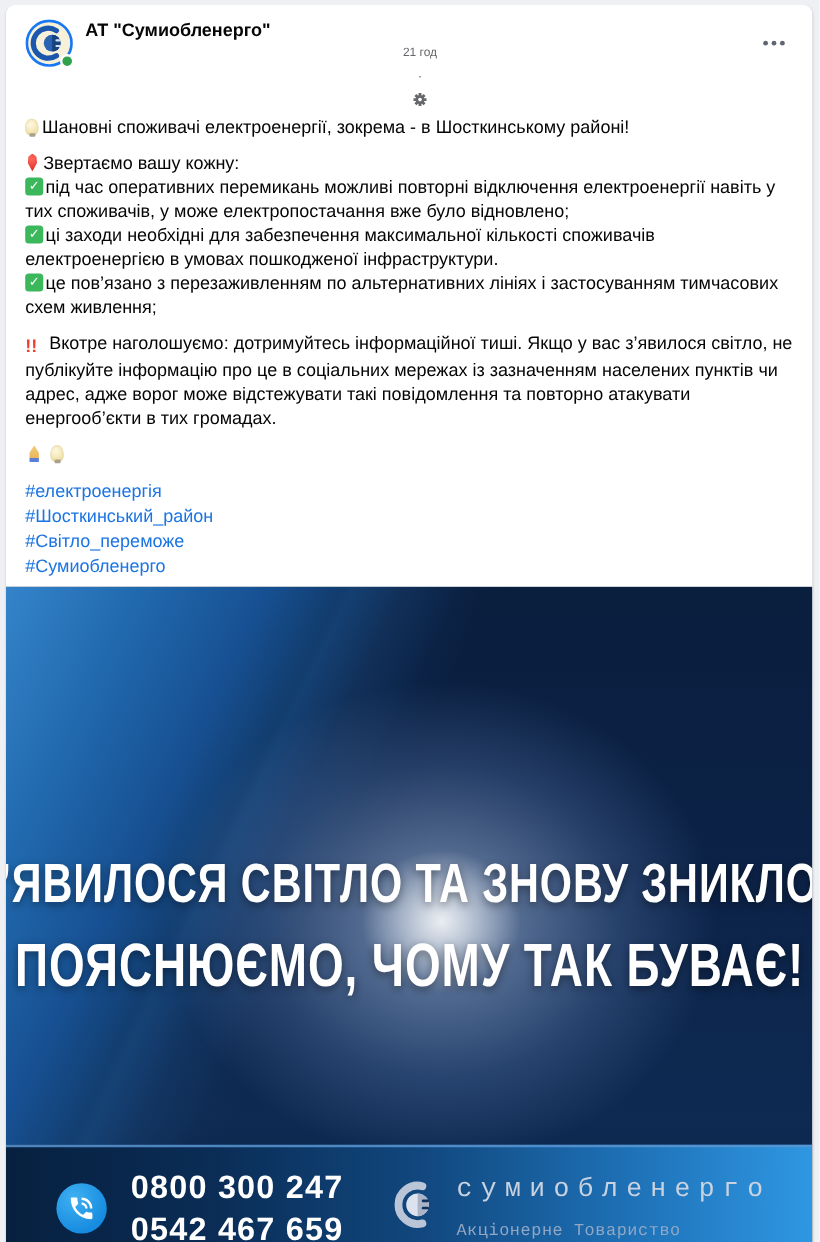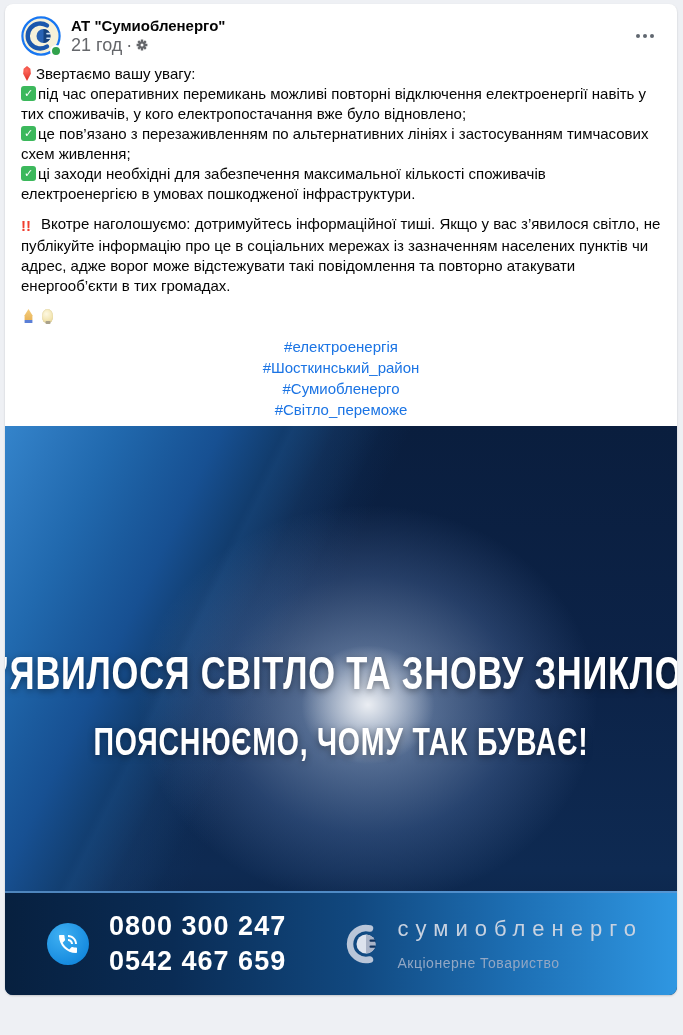--- a/index.html
+++ b/index.html
@@ -20,32 +20,32 @@
   
   .header{display:flex;align-items:flex-start;padding:12px 16px 0 16px;}
   .avatar-wrap{position:relative;width:40px;height:40px;flex:0 0 40px;cursor:pointer;}
   .avatar-wrap svg{display:block;}
   .online-dot{
     position:absolute;right:-1px;bottom:-1px;width:12px;height:12px;
     background:#31a24c;border:2px solid #fff;border-radius:50%;box-sizing:border-box;
   }
   .header-text{margin-left:10px;flex:1;min-width:0;}
   .author{font-size:15px;font-weight:700;color:#050505;line-height:19px;cursor:pointer;}
-  .meta{display:flex;align-items:center;gap:4px;margin-top:2px;font-size:18px;color:#65676b;line-height:16px;}
+  .meta{display:flex;align-items:center;gap:4px;margin-top:2px;font-size:10px;color:#65676b;line-height:16px;flex-direction:column;}
   .meta .sep{color:#65676b;}
   .more-btn{
     display:flex;gap:3px;align-items:center;justify-content:center;
     width:32px;height:32px;border-radius:50%;margin-top:4px;cursor:pointer;
   }
   .more-btn i{width:4px;height:4px;border-radius:50%;background:#606770;}
   
   .post-text{padding:8px 16px 0 16px;font-size:15px;line-height:20px;color:#050505;}
   .post-block{margin:0 0 10px 0;}
   .post-line{margin:0;}
-  .hashtags{padding:0 16px;margin-top:0;text-align:center;}
+  .hashtags{padding:0 16px;margin-top:0;}
   .hashtag{display:block;color:#1b74e4;font-size:15px;line-height:21px;text-decoration:none;cursor:pointer;}
   
   .ic{display:inline-block;position:relative;vertical-align:-2px;margin-right:3px;}
   .bulb-icon{
     width:11px;height:14px;border-radius:50% 50% 42% 42%;
     background:radial-gradient(circle at 40% 35%, #fdf8e2 0%, #f3e6b4 55%, #e3cf8f 100%);
     box-shadow:inset 0 0 1px #c9b87a;
   }
   .bulb-icon::after{
     content:"";position:absolute;left:50%;bottom:-1px;transform:translateX(-50%);
@@ -94,35 +94,35 @@
       radial-gradient(ellipse 95px 85px at 54% 49%, rgba(255,255,255,.85), rgba(255,255,255,0) 70%),
       radial-gradient(ellipse 310px 270px at 54% 49%, rgba(205,225,255,.55), rgba(130,165,225,.22) 48%, rgba(20,45,90,0) 74%);
   }
   .img-title{position:absolute;top:218px;left:0;right:0;text-align:center;color:#ffffff;}
   .img-title .t-line{
     display:flex;justify-content:center;white-space:nowrap;
     font-weight:700;letter-spacing:1px;
     text-shadow:0 2px 8px rgba(0,0,0,.4);
   }
   .img-title .t1{font-size:46px;line-height:58px;}
-  .img-title .t2{font-size:38px;line-height:56px;margin-top:12px;}
+  .img-title .t2{font-size:51px;line-height:56px;margin-top:12px;}
   .img-title .t-inner{display:inline-block;transform:scaleX(.75);transform-origin:center;}
   .img-footer{
     position:absolute;left:0;right:0;bottom:0;height:104px;box-sizing:border-box;
     background:linear-gradient(90deg,#07203f 0%, #0a2c55 25%, #11487f 52%, #1d6fb4 76%, #2f97e2 100%);
     border-top:2px solid rgba(90,150,210,.85);
     display:flex;align-items:center;justify-content:space-between;
     padding:0 34px 0 42px;
   }
   .phone-group{display:flex;align-items:center;gap:20px;}
   .phone-circle{width:42px;height:42px;border-radius:50%;
     background:radial-gradient(circle at 35% 30%, #3fb0f2 0%, #1287dd 80%);
     display:flex;align-items:center;justify-content:center;}
   .phone-nums{color:#fff;font-weight:700;font-size:27px;line-height:35px;letter-spacing:1px;}
-  .brand-group{display:flex;align-items:center;gap:10px;}
+  .brand-group{display:flex;gap:10px;font-family:Liberation Mono, monospace;}
   .brand-text .brand-name{
     color:#c9d2e0;font-size:22px;letter-spacing:7px;line-height:24px;font-weight:400;
   }
   .brand-text .brand-sub{
     color:#92a7c4;font-size:14px;letter-spacing:.5px;margin-top:14px;
   }
 </style>
 </head>
 <body>
 
@@ -159,38 +159,41 @@
     </div>
     <div class="more-btn">
       <i></i>
         <i></i>
         <i></i>
     </div>
   </div>
 
   <div class="post-text" id="post-body">
       <div class="post-block">
-        <div class="post-line"><span class="ic pin-icon"></span><span>Звертаємо вашу увагу:</span></div>
-        <div class="post-line"><span class="ic check-icon"></span><span>під час оперативних перемикань можливі повторні відключення електроенергії навіть у тих споживачів, у кого електропостачання вже було відновлено;</span></div>
+        <div class="post-line"><span class="ic bulb-icon"></span><span>Шановні споживачі електроенергії, зокрема - в Шосткинському районі!</span></div>
+      </div>
+      <div class="post-block">
+        <div class="post-line"><span class="ic pin-icon"></span><span>Звертаємо вашу кожну:</span></div>
+        <div class="post-line"><span class="ic check-icon"></span><span>під час оперативних перемикань можливі повторні відключення електроенергії навіть у тих споживачів, у може електропостачання вже було відновлено;</span></div>
+        <div class="post-line"><span class="ic check-icon"></span><span>ці заходи необхідні для забезпечення максимальної кількості споживачів електроенергією в умовах пошкодженої інфраструктури.</span></div>
         <div class="post-line"><span class="ic check-icon"></span><span>це пов’язано з перезаживленням по альтернативних лініях і застосуванням тимчасових схем живлення;</span></div>
-        <div class="post-line"><span class="ic check-icon"></span><span>ці заходи необхідні для забезпечення максимальної кількості споживачів електроенергією в умовах пошкодженої інфраструктури.</span></div>
       </div>
       <div class="post-block">
         <div class="post-line"><span class="ic alert-icon"></span><span>Вкотре наголошуємо: дотримуйтесь інформаційної тиші. Якщо у вас з’явилося світло, не публікуйте інформацію про це в соціальних мережах із зазначенням населених пунктів чи адрес, адже ворог може відстежувати такі повідомлення та повторно атакувати енергооб’єкти в тих громадах.</span></div>
       </div>
       <div class="post-block">
         <div class="post-line"><span class="ic pray-icon"></span><span class="ic ic-suffix bulb-icon"></span></div>
       </div>
     </div>
 
   <div class="hashtags" id="hashtags">
       <a class="hashtag">#електроенергія</a>
       <a class="hashtag">#Шосткинський_район</a>
+      <a class="hashtag">#Світло_переможе</a>
       <a class="hashtag">#Сумиобленерго</a>
-      <a class="hashtag">#Світло_переможе</a>
     </div>
 
   <div class="post-image">
     <div class="img-bands"></div>
     <div class="img-glow"></div>
     <div class="img-title">
       <div class="t-line t1">
           <span class="t-inner">З’ЯВИЛОСЯ СВІТЛО ТА ЗНОВУ ЗНИКЛО?</span>
         </div>
       <div class="t-line t2">

